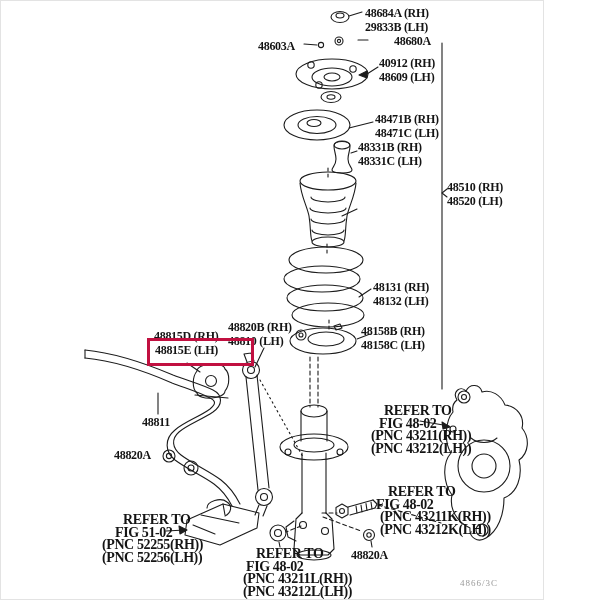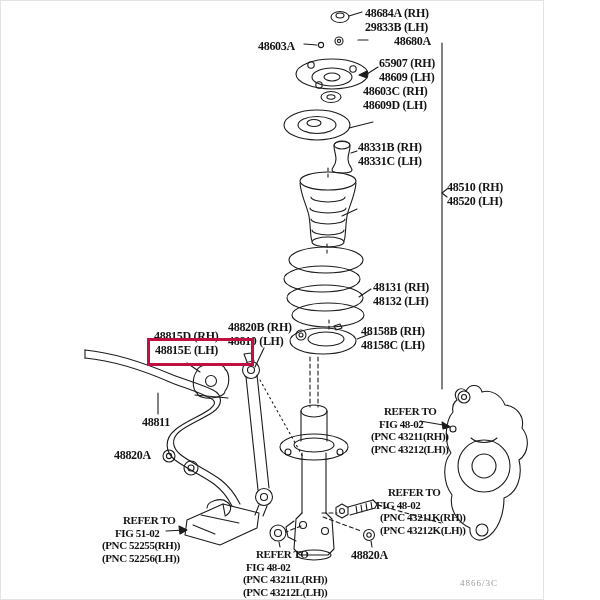--- a/index.html
+++ b/index.html
@@ -2,21 +2,21 @@
 <html><head>
 <meta charset="utf-8">
 <style>
   html,body{margin:0;padding:0;background:#fff;}
   #stage{position:relative;width:544px;height:600px;background:#ffffff;overflow:hidden;
          font-family:Liberation Serif, serif;border:1px solid #e3e3e3;box-sizing:border-box;}
   #art{position:absolute;left:0;top:0;z-index:1;}
   .lb{position:absolute;z-index:2;font-weight:bold;font-size:12px;line-height:14px;
       color:#141414;white-space:nowrap;letter-spacing:-0.3px;}
   .lb span{display:block;}
-  .rf{position:absolute;z-index:2;font-weight:bold;font-size:11px;line-height:12.5px;
+  .rf{position:absolute;z-index:2;font-weight:bold;font-size:14px;line-height:12.5px;
       color:#141414;white-space:nowrap;letter-spacing:-0.4px;}
   .rf span{display:block;}
   .hl-box{position:absolute;z-index:3;left:146px;top:337px;width:101px;height:22px;
           border:3px solid #c11040;background:transparent;}
   .wm{position:absolute;z-index:2;font-size:9px;font-weight:normal;color:#9a9a9a;
       letter-spacing:1px;}
 </style>
 </head>
 <body>
 
@@ -206,29 +206,29 @@
 
   <div class="lb" style="left:257px;top:38px">
     <span>48603A</span>
   </div>
 
   <div class="lb" style="left:393px;top:33px">
     <span>48680A</span>
   </div>
 
   <div class="lb" style="left:378px;top:55px">
-    <span>65907 (RH)</span>
+    <span>40912 (RH)</span>
       <span>48609 (LH)</span>
   </div>
 
-  <div class="lb" style="left:362px;top:83px">
-    <span>48603C (RH)</span>
-      <span>48609D (LH)</span>
-  </div>
-
+
+  <div class="lb" style="left:374px;top:111px">
+    <span>48471B (RH)</span>
+      <span>48471C (LH)</span>
+  </div>
 
   <div class="lb" style="left:357px;top:139px">
     <span>48331B (RH)</span>
       <span>48331C (LH)</span>
   </div>
 
   <div class="lb" style="left:446px;top:179px">
     <span>48510 (RH)</span>
       <span>48520 (LH)</span>
   </div>

